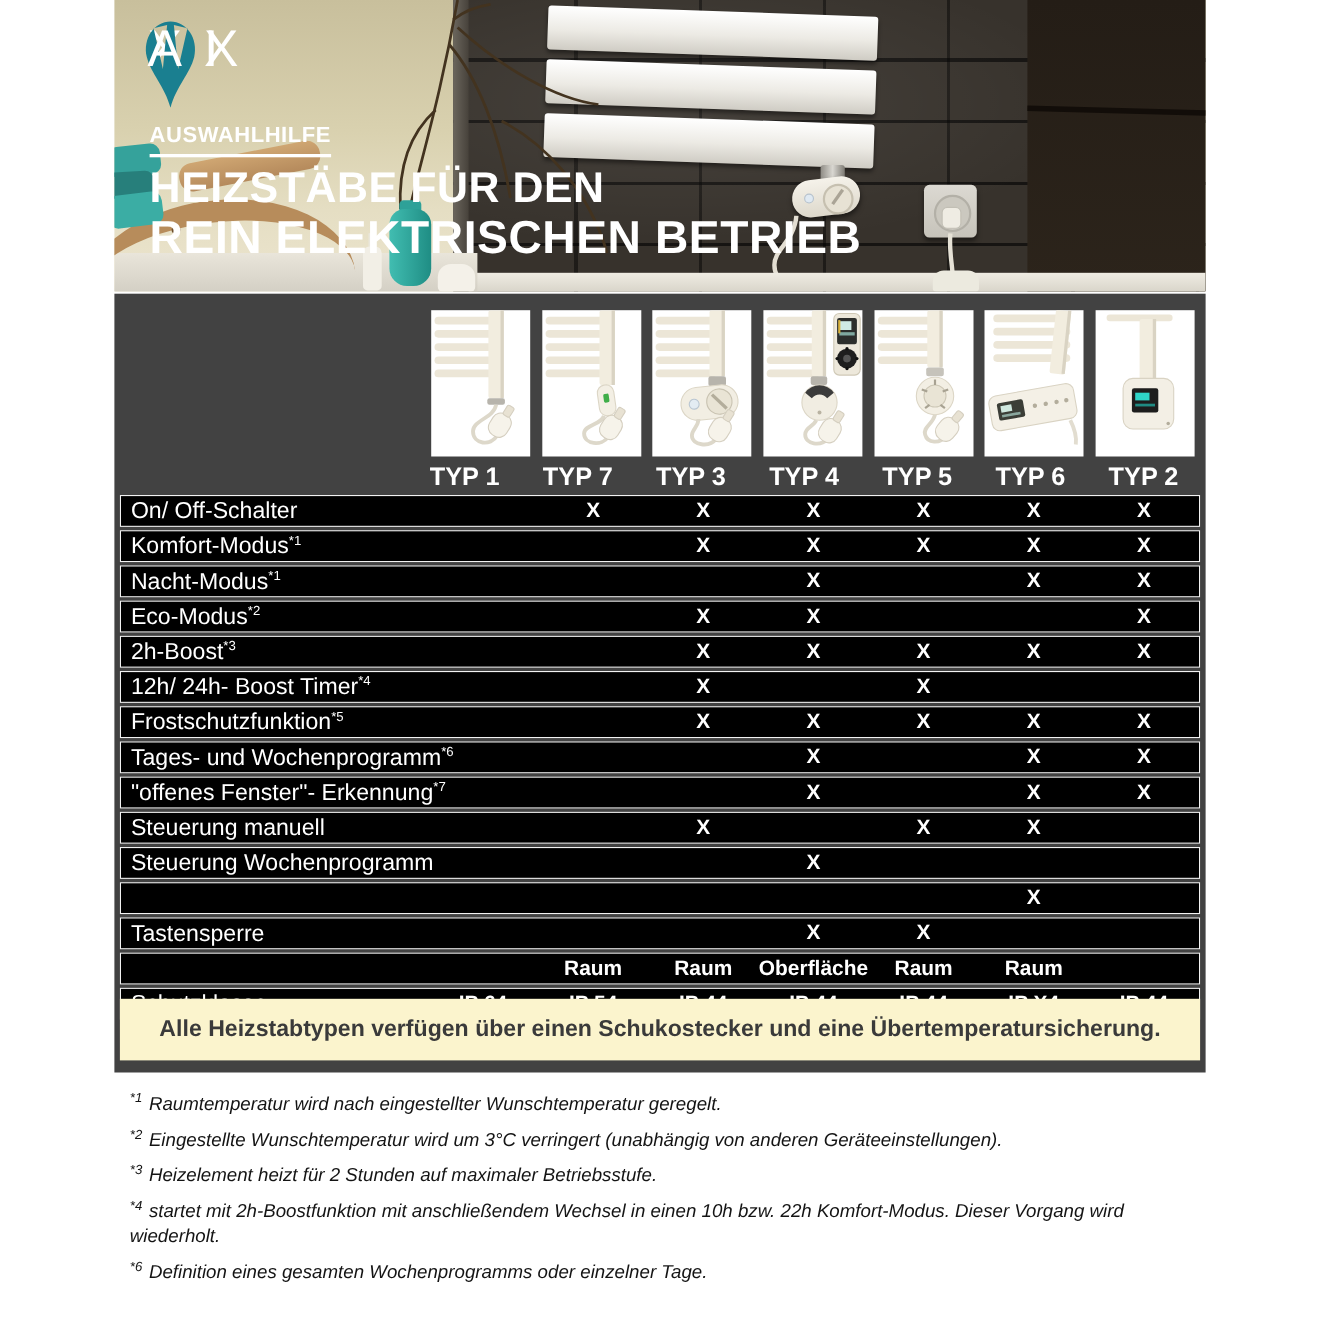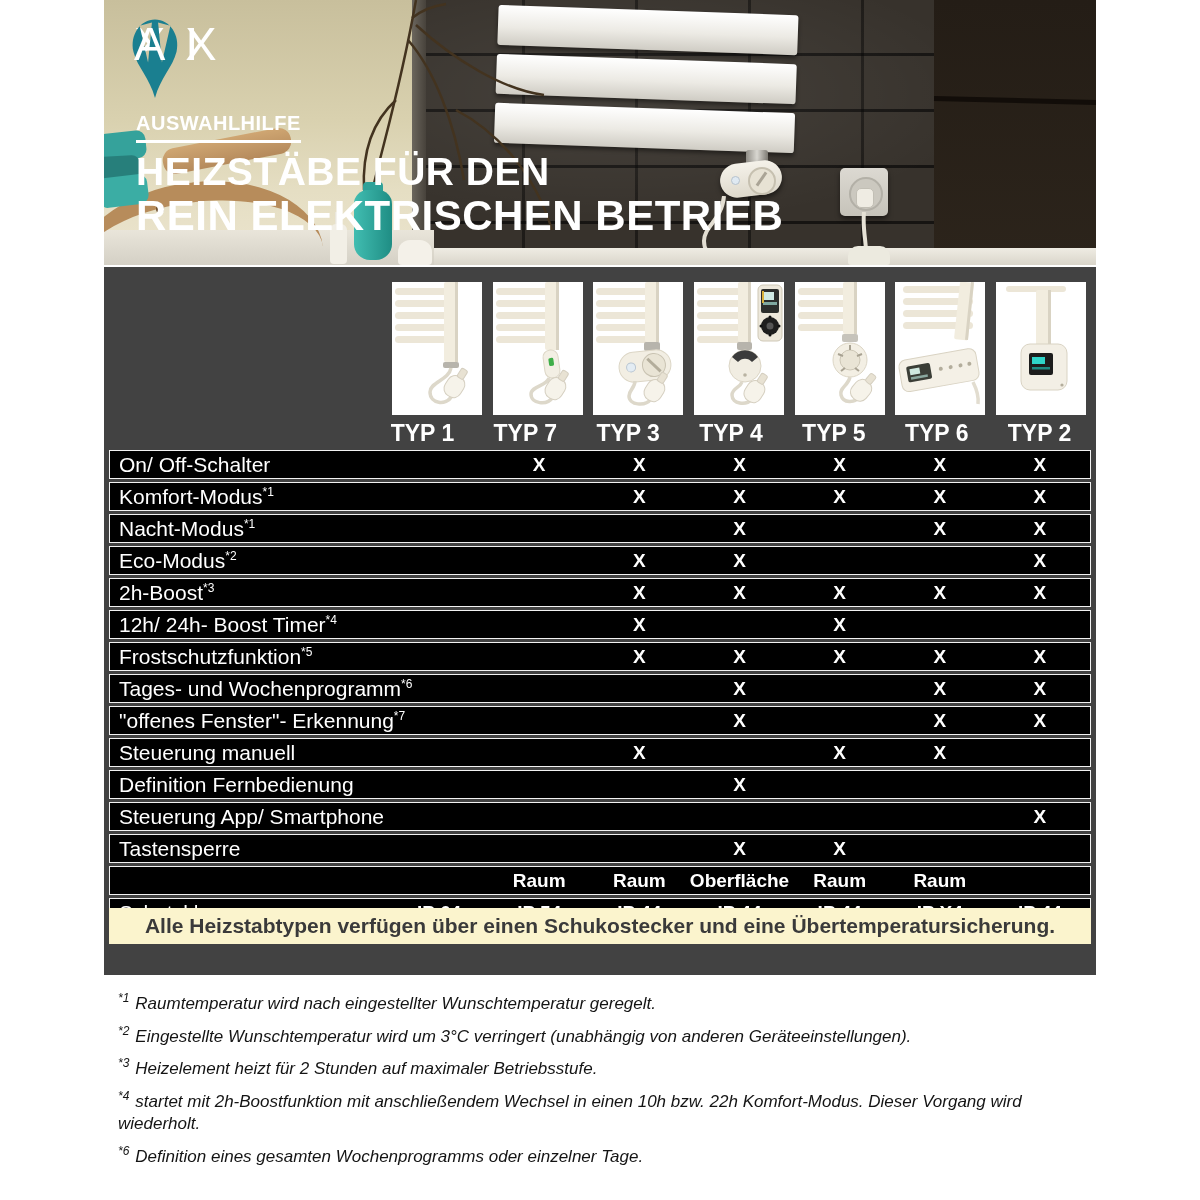--- a/index.html
+++ b/index.html
@@ -77,21 +77,21 @@
   .tile{width:90px;height:133px;background:#fff;}
   .typ-row{position:absolute;top:151px;left:267px;right:5px;height:30px;
            display:grid;grid-template-columns:repeat(7,1fr);}
   .typ-label{color:#fff;font-weight:bold;font-size:23px;text-align:center;line-height:30px;}
   .rows{position:absolute;top:183px;left:5px;right:5px;}
   .feat-row{display:grid;grid-template-columns:279px repeat(7,1fr);align-items:center;
             height:27px;border:1px solid #f2f2f2;margin-bottom:3px;background:#000000;}
   .feat-label{color:#fff;font-size:21px;padding-left:9px;white-space:nowrap;}
   .feat-label sup{font-size:12px;}
   .feat-cell{color:#fff;font-size:19px;font-weight:bold;text-align:center;white-space:nowrap;}
-  .notebar{position:absolute;left:5px;right:5px;top:641px;height:36px;background:#fbf4cd;
+  .notebar{position:absolute;left:5px;right:5px;top:641px;height:56px;background:#fbf4cd;
            display:flex;align-items:center;justify-content:center;
            font-size:21px;font-weight:bold;color:#3a3a3a;}
 
   
   .footnotes{position:absolute;left:118px;top:990px;width:980px;color:#141414;
              font-style:italic;font-size:17px;}
   .fn{margin-bottom:7px;line-height:1.35;}
   .fn sup{font-size:12px;font-style:italic;margin-right:6px;}
 </style>
 </head>
@@ -443,31 +443,30 @@
           <span class="feat-label">Steuerung manuell</span>
           <span class="feat-cell"></span>
           <span class="feat-cell"></span>
           <span class="feat-cell">X</span>
           <span class="feat-cell"></span>
           <span class="feat-cell">X</span>
           <span class="feat-cell">X</span>
           <span class="feat-cell"></span>
         </div>
         <div class="feat-row">
-          <span class="feat-label">Definition Fernbedienung</span>
-          <span class="feat-cell"></span>
-          <span class="feat-cell"></span>
-          <span class="feat-cell"></span>
-          <span class="feat-cell">X</span>
-          <span class="feat-cell"></span>
-          <span class="feat-cell"></span>
-          <span class="feat-cell"></span>
-        </div>
-        <div class="feat-row">
-          <span class="feat-label">Steuerung App/ Smartphone</span>
+          <span class="feat-label">Steuerung Wochenprogramm</span>
+          <span class="feat-cell"></span>
+          <span class="feat-cell"></span>
+          <span class="feat-cell"></span>
+          <span class="feat-cell">X</span>
+          <span class="feat-cell"></span>
+          <span class="feat-cell"></span>
+          <span class="feat-cell"></span>
+        </div>
+        <div class="feat-row">
           <span class="feat-cell"></span>
           <span class="feat-cell"></span>
           <span class="feat-cell"></span>
           <span class="feat-cell"></span>
           <span class="feat-cell"></span>
           <span class="feat-cell"></span>
           <span class="feat-cell">X</span>
         </div>
         <div class="feat-row">
           <span class="feat-label">Tastensperre</span>

